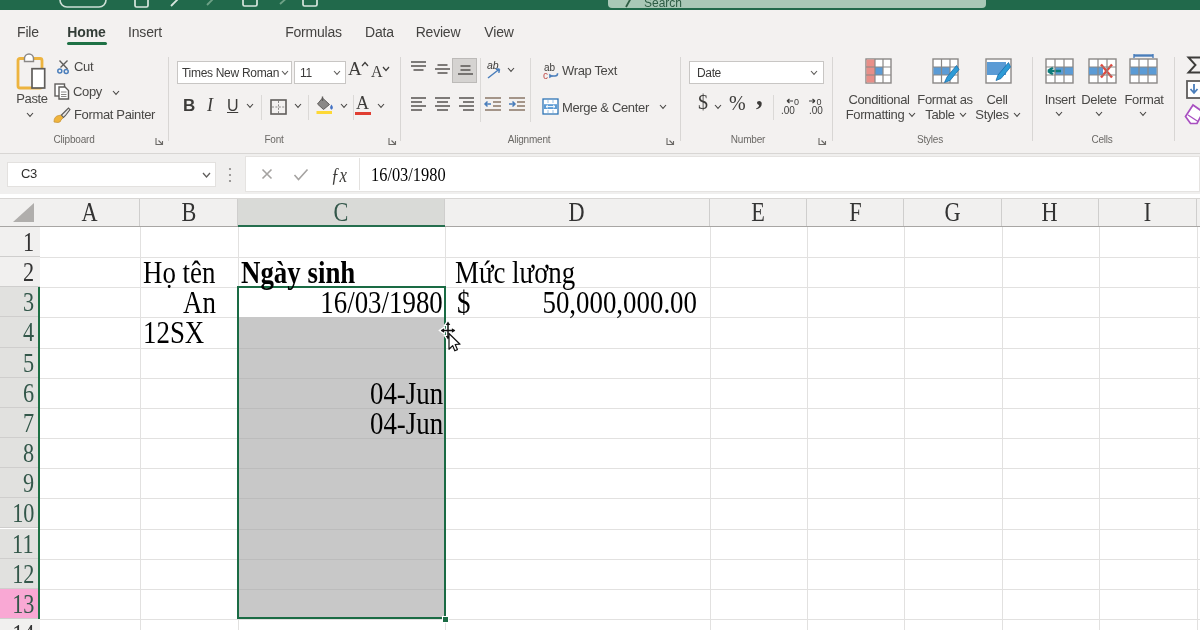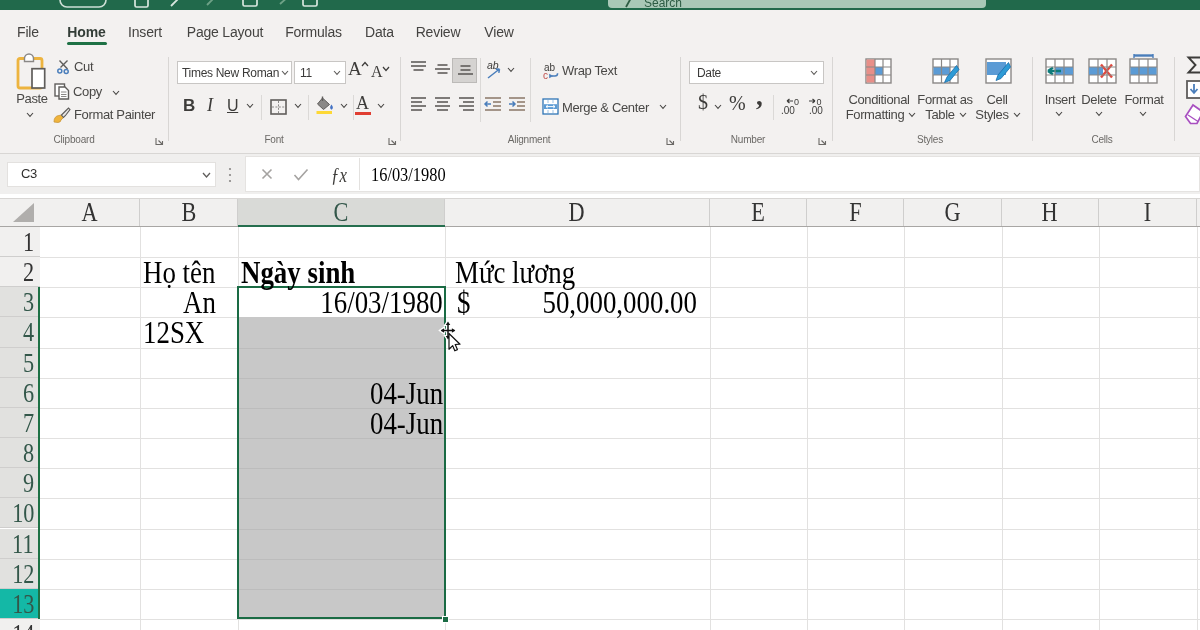--- a/index.html
+++ b/index.html
@@ -31,21 +31,20 @@
       <rect x="248" y="-6" width="14" height="12" rx="1.5" fill="none" stroke="#ecf4ee" stroke-width="1.7" opacity="0.9"></rect>
     </svg>
 <svg class="a" style="left:618px;top:0;" width="120" height="9" viewBox="0 0 120 9">
       <path d="M8 7 L13 -2" stroke="#2d5c44" stroke-width="1.8" fill="none"></path>
       <text x="26" y="7" font-size="12" fill="#2d5c44" font-family="Liberation Sans">Search</text>
     </svg>
 <div class="a" style="left:0;top:10px;width:1200px;height:35px;background:#f3f1f0;">
 <div class="tab" style="left:8px;width:40px;">File</div>
 <div class="tab" style="left:56px;width:61px;font-weight:bold;color:#333d37;letter-spacing:-0.1px;">Home</div>
 <div class="tab" style="left:115px;width:60px;">Insert</div>
-<div class="tab" style="left:175px;width:100px;">Page Layout</div>
 <div class="tab" style="left:273px;width:81px;">Formulas</div>
 <div class="tab" style="left:354px;width:51px;">Data</div>
 <div class="tab" style="left:408px;width:60px;">Review</div>
 <div class="tab" style="left:474px;width:50px;">View</div>
 <div class="a" style="left:67px;top:32px;width:40px;height:3px;background:#1e7145;border-radius:1.5px;"></div>
 </div>
 <div class="a" style="left:0;top:45px;width:1200px;height:109px;background:#f3f1f0;border-bottom:1px solid #d8d6d4;"></div>
 <div class="gsep" style="left:168px;"></div>
 <div class="gsep" style="left:400px;"></div>
 <div class="gsep" style="left:680px;"></div>
@@ -380,21 +379,21 @@
 <div class="rowhd" style="top:287.3px;height:30.1px;background:#e1e1df;color:#33574a;border-bottom:1px solid #cfcecd;line-height:30.1px;padding-right:6px;"><span class="cs" style="transform-origin:100% 50%;">3</span></div>
 <div class="rowhd" style="top:317.4px;height:30.2px;background:#e1e1df;color:#33574a;border-bottom:1px solid #cfcecd;line-height:30.2px;padding-right:6px;"><span class="cs" style="transform-origin:100% 50%;">4</span></div>
 <div class="rowhd" style="top:347.6px;height:30.1px;background:#e1e1df;color:#33574a;border-bottom:1px solid #cfcecd;line-height:30.1px;padding-right:6px;"><span class="cs" style="transform-origin:100% 50%;">5</span></div>
 <div class="rowhd" style="top:377.8px;height:30.1px;background:#e1e1df;color:#33574a;border-bottom:1px solid #cfcecd;line-height:30.1px;padding-right:6px;"><span class="cs" style="transform-origin:100% 50%;">6</span></div>
 <div class="rowhd" style="top:407.9px;height:30.1px;background:#e1e1df;color:#33574a;border-bottom:1px solid #cfcecd;line-height:30.1px;padding-right:6px;"><span class="cs" style="transform-origin:100% 50%;">7</span></div>
 <div class="rowhd" style="top:438.0px;height:30.2px;background:#e1e1df;color:#33574a;border-bottom:1px solid #cfcecd;line-height:30.2px;padding-right:6px;"><span class="cs" style="transform-origin:100% 50%;">8</span></div>
 <div class="rowhd" style="top:468.2px;height:30.1px;background:#e1e1df;color:#33574a;border-bottom:1px solid #cfcecd;line-height:30.1px;padding-right:6px;"><span class="cs" style="transform-origin:100% 50%;">9</span></div>
 <div class="rowhd" style="top:498.3px;height:30.2px;background:#e1e1df;color:#33574a;border-bottom:1px solid #cfcecd;line-height:30.2px;padding-right:6px;"><span class="cs" style="transform-origin:100% 50%;">10</span></div>
 <div class="rowhd" style="top:528.5px;height:30.1px;background:#e1e1df;color:#33574a;border-bottom:1px solid #cfcecd;line-height:30.1px;padding-right:6px;"><span class="cs" style="transform-origin:100% 50%;">11</span></div>
 <div class="rowhd" style="top:558.6px;height:30.1px;background:#e1e1df;color:#33574a;border-bottom:1px solid #cfcecd;line-height:30.1px;padding-right:6px;"><span class="cs" style="transform-origin:100% 50%;">12</span></div>
-<div class="rowhd" style="top:588.8px;height:30.2px;background:#14b8a6;color:#33574a;border-bottom:1px solid #cfcecd;line-height:30.2px;padding-right:6px;"><span class="cs" style="transform-origin:100% 50%;">13</span></div>
+<div class="rowhd" style="top:588.8px;height:30.2px;background:#f9a8d4;color:#33574a;border-bottom:1px solid #cfcecd;line-height:30.2px;padding-right:6px;"><span class="cs" style="transform-origin:100% 50%;">13</span></div>
 <div class="rowhd" style="top:619.0px;height:30.1px;background:#f1f0ef;color:#333;border-bottom:1px solid #cfcecd;line-height:30.1px;padding-right:6px;"><span class="cs" style="transform-origin:100% 50%;">14</span></div>
 <div class="a" style="left:38px;top:287.3px;width:2px;height:331.7px;background:#1e7145;"></div>
 <div class="a" style="left:238px;top:317.4px;width:207px;height:301.5px;background:#c8c8c8;"></div>
 <div class="a" style="left:238px;top:347.6px;width:207px;height:1px;background:#bcbcbc;"></div>
 <div class="a" style="left:238px;top:377.8px;width:207px;height:1px;background:#bcbcbc;"></div>
 <div class="a" style="left:238px;top:407.9px;width:207px;height:1px;background:#bcbcbc;"></div>
 <div class="a" style="left:238px;top:438.0px;width:207px;height:1px;background:#bcbcbc;"></div>
 <div class="a" style="left:238px;top:468.2px;width:207px;height:1px;background:#bcbcbc;"></div>
 <div class="a" style="left:238px;top:498.3px;width:207px;height:1px;background:#bcbcbc;"></div>
 <div class="a" style="left:238px;top:528.5px;width:207px;height:1px;background:#bcbcbc;"></div>

